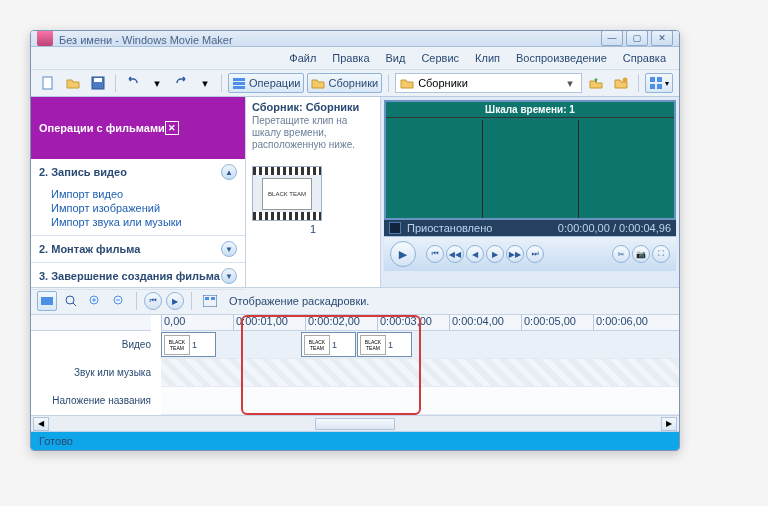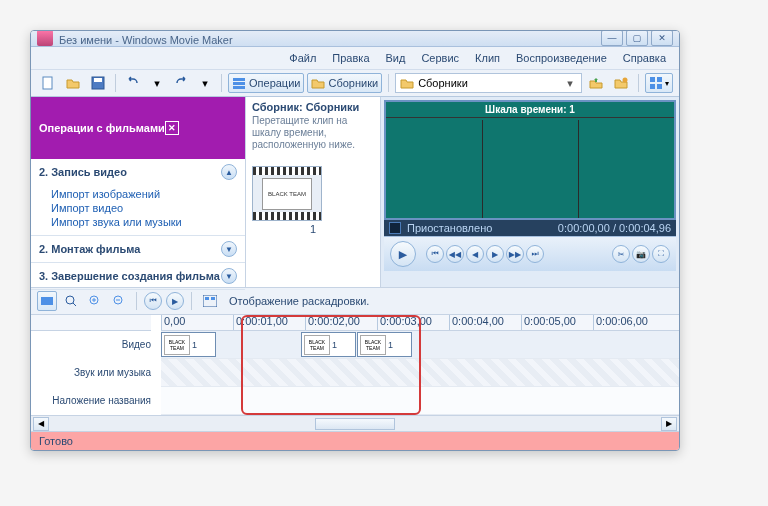--- a/index.html
+++ b/index.html
@@ -63,21 +63,21 @@
 .track.video { background: #eaf0f8; }
 .track.audio { background: repeating-linear-gradient(45deg,#f2f5fa 0 6px,#e8edf4 6px 12px); }
 .clip { position: absolute; top: 1px; bottom: 1px; border: 1px solid #6e8db2; background: #fff; display: flex; align-items: center; padding: 0 2px; gap: 2px; }
 .clip .ct { width: 26px; height: 20px; background: #fff; border: 1px solid #aaa; font-size: 5px; display: flex; align-items: center; justify-content: center; text-align: center; }
 .clip .cn { font-size: 9px; color: #2b4a73; }
 .highlight { position: absolute; border: 2px solid #d43a3a; border-radius: 6px; pointer-events: none; }
 .scrollbar { height: 16px; background: #e9eef5; border-top: 1px solid #c6d3e4; display: flex; align-items: center; padding: 0 2px; }
 .sbtn { width: 16px; height: 14px; border: 1px solid #b0c4dc; background: linear-gradient(#f5f9fd,#dce7f3); display: flex; align-items: center; justify-content: center; font-size: 8px; cursor: pointer; }
 .strack { flex: 1; display: flex; justify-content: center; }
 .sthumb { width: 80px; height: 12px; border: 1px solid #b0c4dc; background: linear-gradient(#f5f9fd,#dce7f3); }
-.statusbar { padding: 3px 8px; background: #fca5a5; border-top: 1px solid #c6d3e4; color: #2b4a73; }
+.statusbar { padding: 3px 8px; background: #0ea5e9; border-top: 1px solid #c6d3e4; color: #2b4a73; }
 svg { display: block; }
 </style>
 </head>
 <body>
 
 <div class="window">
 
   <div class="titlebar">
     <div class="icon"></div>
     <div class="title">Без имени - Windows Movie Maker</div>
@@ -181,22 +181,22 @@
       <div class="taskhdr">
         <span>Операции с фильмами</span>
         <span class="closex">✕</span>
       </div>
       <div class="tasksection">
         <div class="tshead">
           <span class="t">2. Запись видео</span>
           <span class="circle">▲</span>
         </div>
         <div class="tasklinks">
+          <div>Импорт видео</div>
           <div>Импорт изображений</div>
-          <div>Импорт видео</div>
           <div>Импорт звука или музыки</div>
         </div>
       </div>
       <div class="tasksection">
         <div class="tshead">
           <span class="t">2. Монтаж фильма</span>
           <span class="circle">▼</span>
         </div>
       </div>
       <div class="tasksection">

